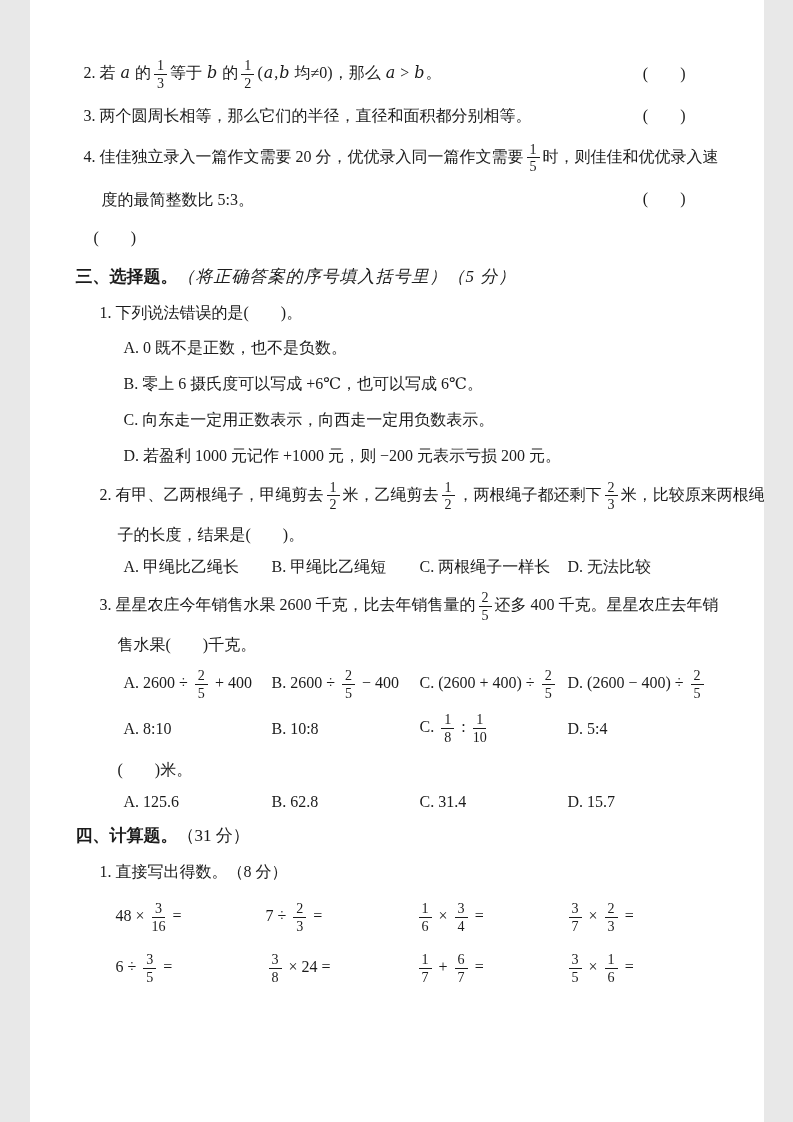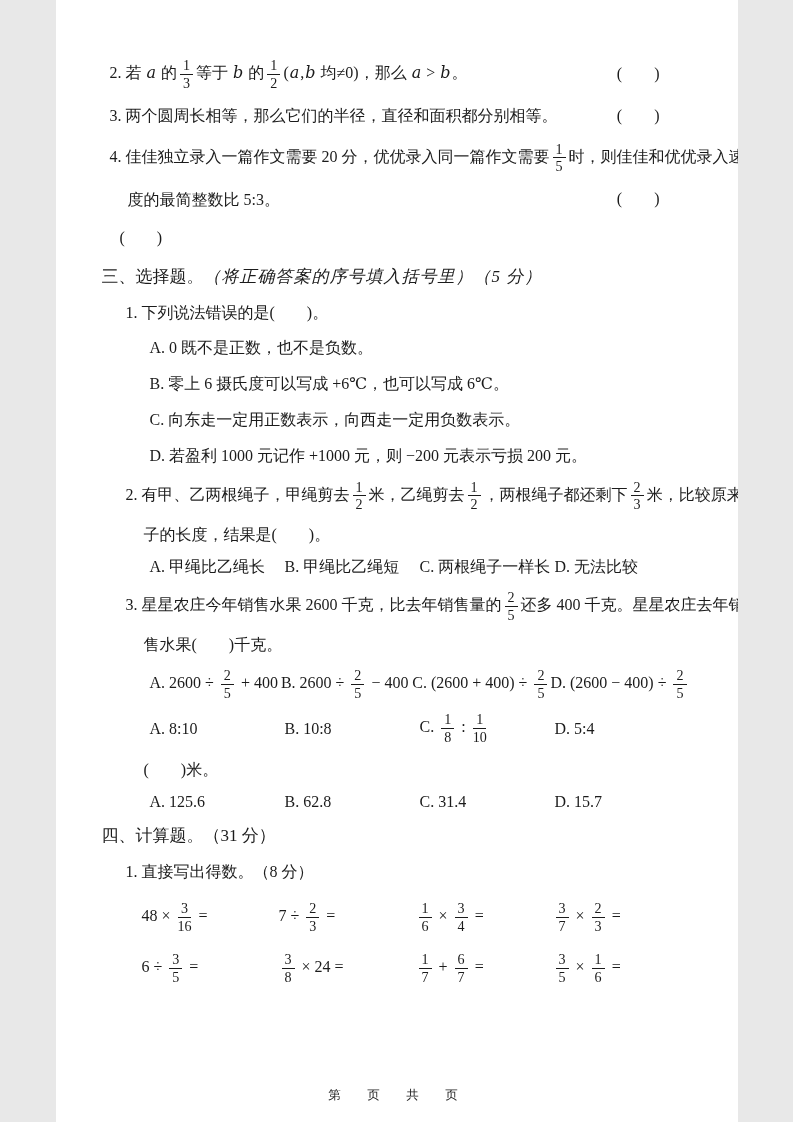--- a/index.html
+++ b/index.html
@@ -1,35 +1,35 @@
 <!DOCTYPE html>
 <html><head>
 <meta charset="utf-8">
 <style>
   html,body{margin:0;padding:0;background:#e8e8e8;}
   .page{
-    width:682px;height:1122px;margin:0 auto;background:#ffffff;
+    width:734px;height:1122px;margin:0 auto;background:#ffffff;
     box-sizing:border-box;position:relative;overflow:hidden;
     padding:58px 48px 0 46px;
     font-family:"Liberation Serif","DejaVu Serif",serif;
     color:#1b1b1b;font-size:16px;
   }
   .line{display:flex;align-items:center;}
   .content{flex:1 1 auto;line-height:1.5;white-space:nowrap;}
   .answer{flex:0 0 auto;margin-left:10px;padding-right:30px;white-space:pre;}
   .tf{padding-left:8px;margin-bottom:12px;min-height:27px;}
   .q{padding-left:24px;margin-bottom:9px;min-height:27px;}
   .cont .content{padding-left:18px;}
   .optline{padding-left:48px;margin-bottom:12px;align-items:flex-end;}
   .options{padding-left:48px;margin-bottom:12px;}
   .options .cell{flex:1 1 25%;white-space:nowrap;}
   .calc{padding-left:40px;margin:16px 0 18px;font-family:Liberation Serif, serif;}
   .calc .cell{flex:1 1 25%;white-space:nowrap;}
   .heading{margin:6px 0 10px;font-size:17px;}
-  .b{font-weight:normal;}
+  .b{font-weight:bold;}
   .n{font-style:italic;letter-spacing:1px;}
   .var{font-style:italic;font-family:"DejaVu Serif",serif;padding:0 1px;}
   .frac{
     display:inline-flex;flex-direction:column;align-items:center;
     vertical-align:middle;line-height:1.05;font-size:0.88em;margin:0 3px;
   }
   .frac .fnum{border-bottom:1.2px solid currentColor;padding:0 3px 1px;}
   .frac .fden{padding-top:1px;}
   .footer{
     position:absolute;left:0;right:0;bottom:18px;text-align:center;
@@ -204,14 +204,13 @@
           </span> =</span>
         <span class="cell"><span class="frac">
             <span class="fnum">3</span>
             <span class="fden">5</span>
           </span> × <span class="frac">
             <span class="fnum">1</span>
             <span class="fden">6</span>
           </span> =</span>
       </div>
     </div>
-  <div class="footer">第　页　共　页</div>
 </div>
 
 </body></html>

